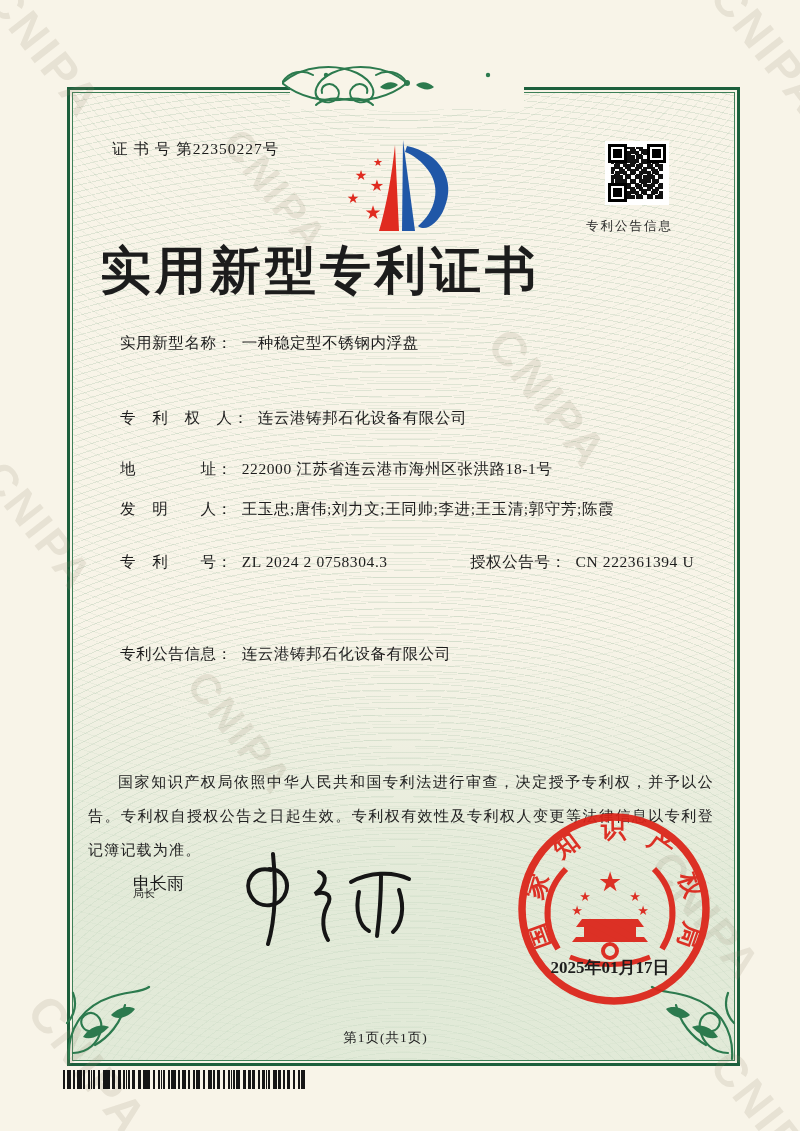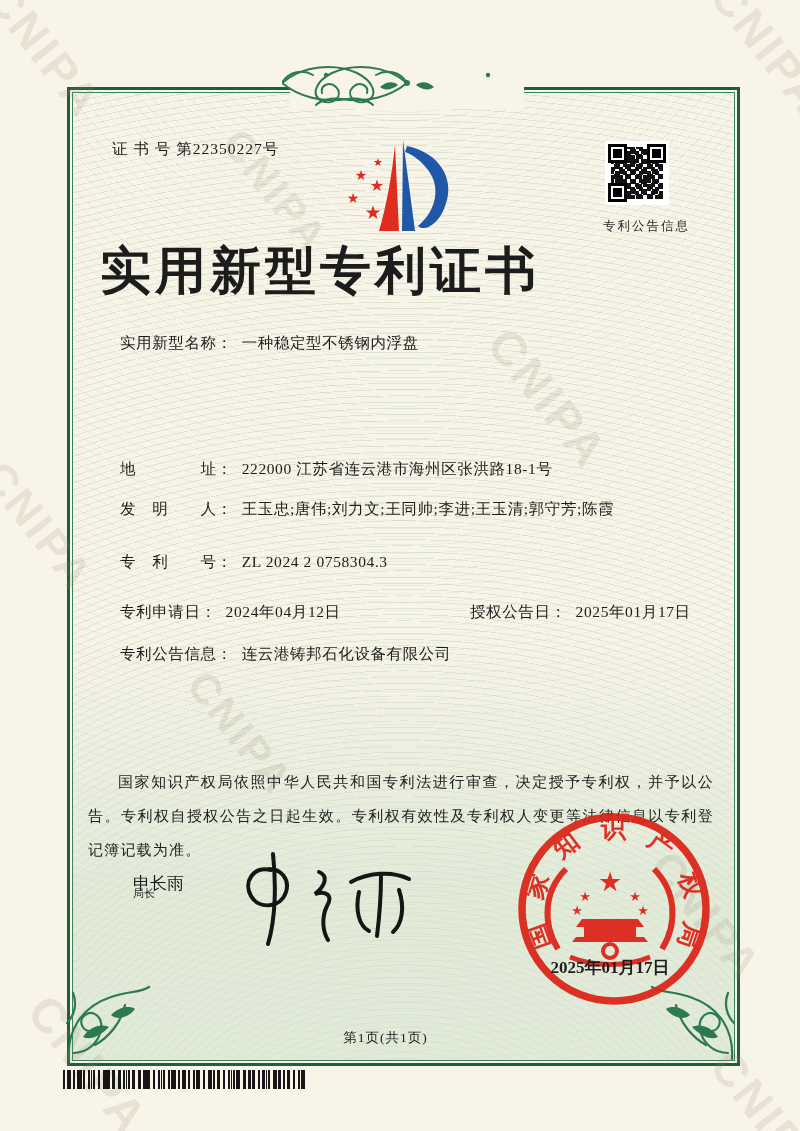--- a/index.html
+++ b/index.html
@@ -50,21 +50,21 @@
   .qr{position:absolute; z-index:3; left:608px; top:144px; width:58px; height:58px; background:#fff; box-shadow:0 0 0 3px #fff;}
   .qr-m{
     position:absolute; inset:3px;
     background:
       conic-gradient(#111 25%, rgba(0,0,0,0) 0 50%, #111 0 75%, rgba(0,0,0,0) 0) 0 0/ 8px 8px,
       conic-gradient(#111 25%, rgba(0,0,0,0) 0 50%, #111 0 75%, rgba(0,0,0,0) 0) 3px 2px/ 11px 10px;
   }
   .qr .f{position:absolute; width:13px; height:13px; border:3px solid #000; background:#fff;}
   .qr .f::after{content:""; position:absolute; inset:2px; background:#000;}
   .f-tl{left:0;top:0;} .f-tr{right:0;top:0;} .f-bl{left:0;bottom:0;}
-  .qr-label{position:absolute; z-index:3; left:586px; top:218px; width:104px; text-align:right;
+  .qr-label{position:absolute; z-index:3; left:586px; top:218px; width:104px; text-align:left;
     font-size:12.5px; letter-spacing:2px; color:#2a2a2a;}
   .title{position:absolute; z-index:3; left:0; top:237px; width:640px; text-align:center;
     font-size:51px; font-weight:bold; letter-spacing:4px;}
   
   .row{position:absolute; z-index:3; left:105px; font-size:15.5px; letter-spacing:0.6px; white-space:nowrap;margin-left:15px;}
   .row .val{margin-left:9px;}
   .row .pair2{position:absolute; left:350px; top:0; white-space:nowrap;}
   .r1{top:333px;} .r2{top:408px;} .r3{top:459px;} .r4{top:499px;}
   .r5{top:552px;} .r6{top:602px;} .r7{top:644px;} .r8{top:697px;}
   
@@ -179,33 +179,33 @@
     <div class="f f-tr"></div>
     <div class="f f-bl"></div>
   </div>
   <div class="qr-label">专利公告信息</div>
 
   <div class="title">实用新型专利证书</div>
 
   <div class="row r1">
     <span class="lbl">实用新型名称：</span><span class="val">一种稳定型不锈钢内浮盘</span>
   </div>
+  <div class="row r2">
+    <span class="lbl">专　利　权　人：</span><span class="val">连云港铸邦石化设备有限公司</span>
+  </div>
   <div class="row r3">
     <span class="lbl">地　　　　址：</span><span class="val">222000 江苏省连云港市海州区张洪路18-1号</span>
   </div>
   <div class="row r4">
     <span class="lbl">发　明　　人：</span><span class="val">王玉忠;唐伟;刘力文;王同帅;李进;王玉清;郭守芳;陈霞</span>
   </div>
   <div class="row r5">
     <span class="lbl">专　利　　号：</span><span class="val">ZL 2024 2 0758304.3</span>
-  </div>
-  <div class="row r6">
-    <span class="lbl">专利申请日：</span><span class="val">2024年04月12日</span>
     <span class="pair2">
-      <span class="lbl">授权公告日：</span><span class="val">2025年01月17日</span>
+      <span class="lbl">授权公告号：</span><span class="val">CN 222361394 U</span>
     </span>
   </div>
   <div class="row r7">
     <span class="lbl">专利公告信息：</span><span class="val">连云港铸邦石化设备有限公司</span>
   </div>
 
   <div class="statement">国家知识产权局依照中华人民共和国专利法进行审查，决定授予专利权，并予以公告。专利权自授权公告之日起生效。专利权有效性及专利权人变更等法律信息以专利登记簿记载为准。</div>
 
   <div class="director-title">局长</div>
   <div class="director-name">申长雨</div>

